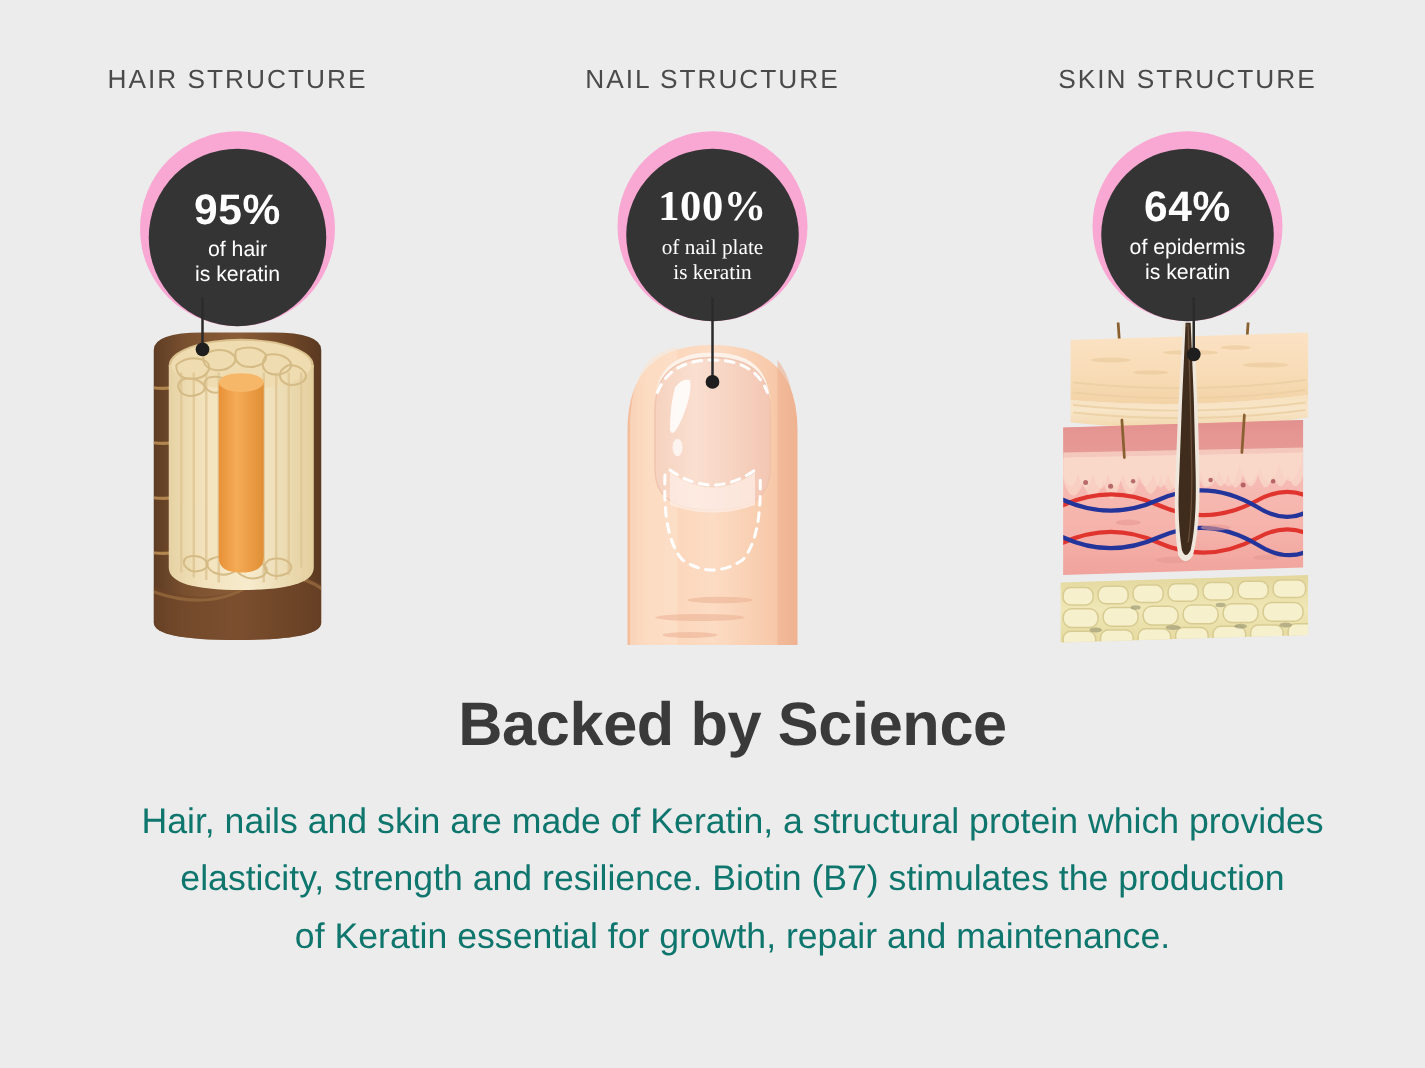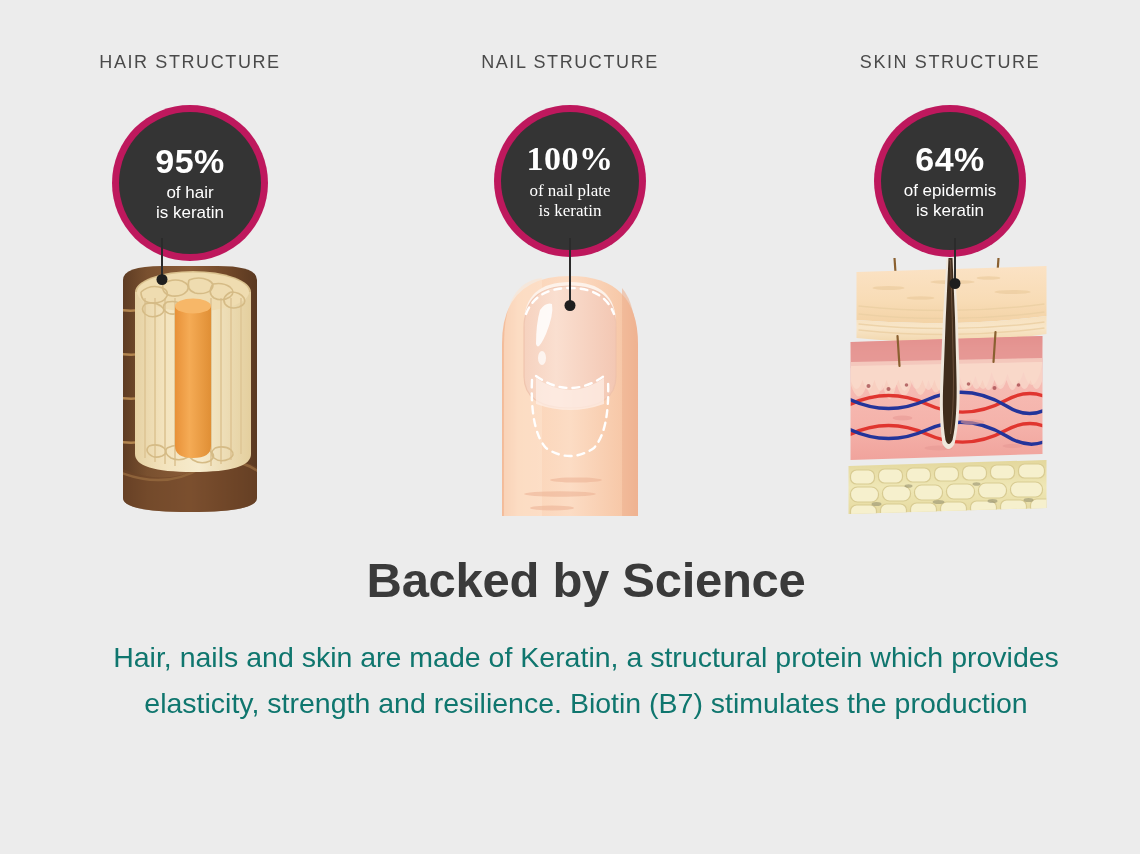--- a/index.html
+++ b/index.html
@@ -32,42 +32,42 @@
 
   .panel {
     flex: 1 1 0;
     position: relative;
     display: flex;
     flex-direction: column;
     align-items: center;
   }
 
   .panel-title {
-    font-size: 18px;
+    font-size: 21px;
     letter-spacing: 1.6px;
     font-weight: 400;
     color: #4a4a4a;
     margin-top: 52px;
     text-align: center;
     white-space: nowrap;
   }
 
   
   .badge-wrap {
     position: absolute;
     top: 105px;
     left: 50%;
     transform: translateX(-50%);
   }
   .badge-ring {
     position: relative;
     border-radius: 50%;
-    background: #be185d;
+    background: #f9a8d4;
     display: flex;
-    align-items: center;
+    align-items: flex-end;
     justify-content: center;
   }
   .badge-circle {
     border-radius: 50%;
     background: #343434;
     display: flex;
     flex-direction: column;
     align-items: center;
     justify-content: center;
     color: #ffffff;
@@ -471,16 +471,17 @@
       </div>
     </div>
 
   </div>
 
   <div class="bottom">
     <div class="headline">Backed by Science</div>
     <div class="body-copy">
       <span class="ln">Hair, nails and skin are made of Keratin, a structural protein which provides</span>
       <span class="ln">elasticity, strength and resilience. Biotin (B7) stimulates the production</span>
+      <span class="ln">of Keratin essential for growth, repair and maintenance.</span>
     </div>
   </div>
 
 </div>
 
 </body></html>

